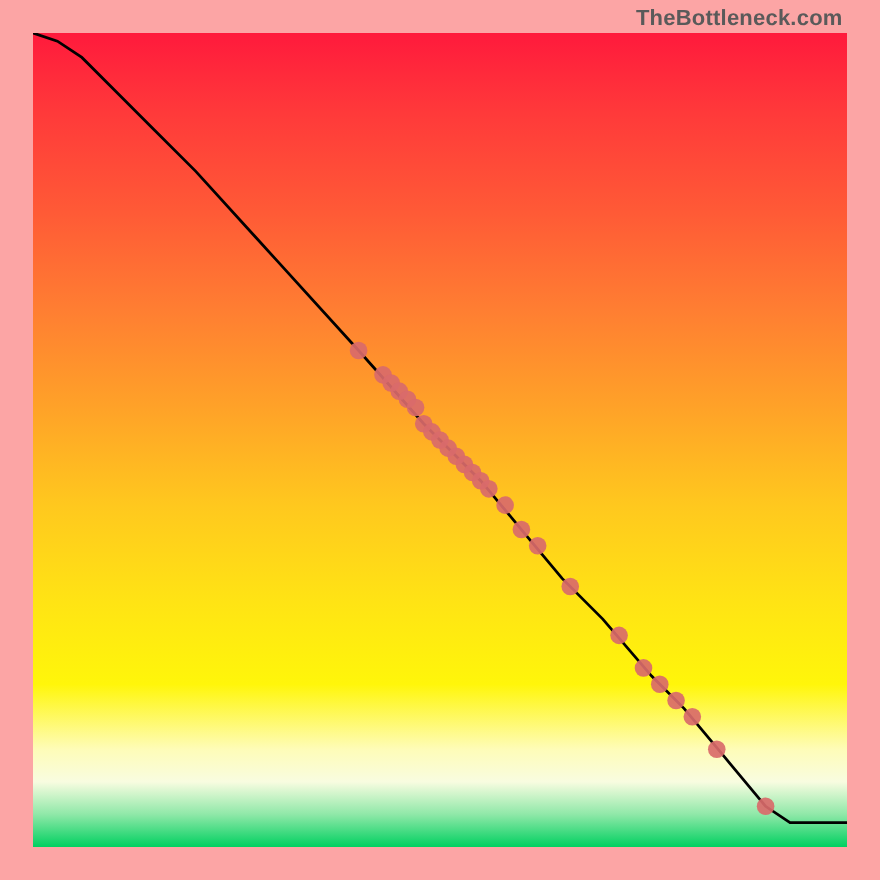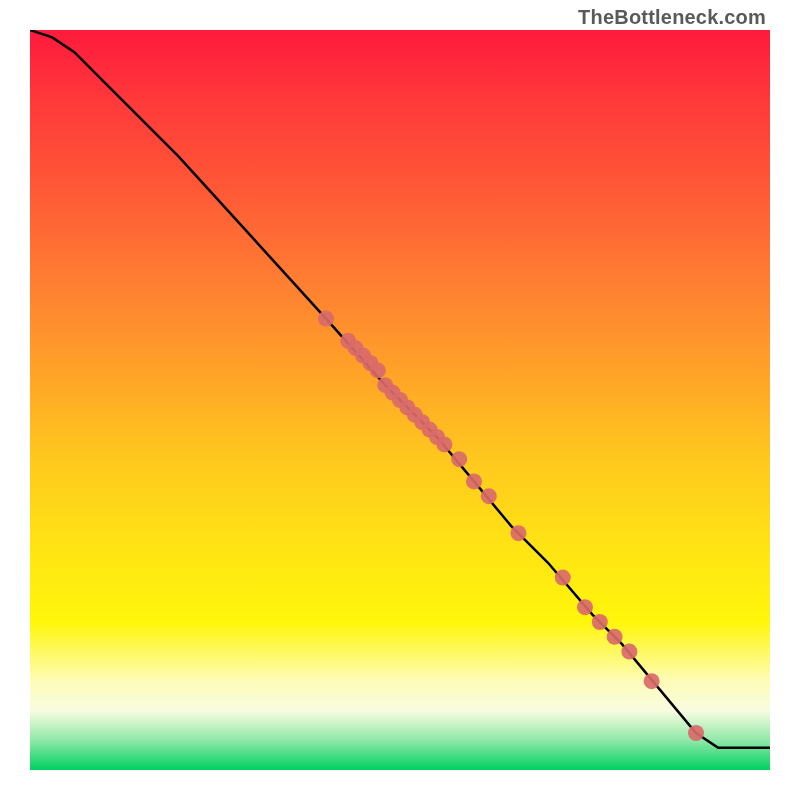--- a/index.html
+++ b/index.html
@@ -8,21 +8,21 @@
     width: 800px;
     height: 800px;
     background: #000;
     overflow: hidden;
     font-family: -apple-system, BlinkMacSystemFont, "Segoe UI", Arial, sans-serif;
   }
   .frame {
     position: relative;
     width: 800px;
     height: 800px;
-    background: #ffffff;
+    background: #fca5a5;
   }
   .plot-area {
     position: absolute;
     left: 30px;
     top: 30px;
     width: 740px;
     height: 740px;
     
     background: linear-gradient(
       to bottom,

